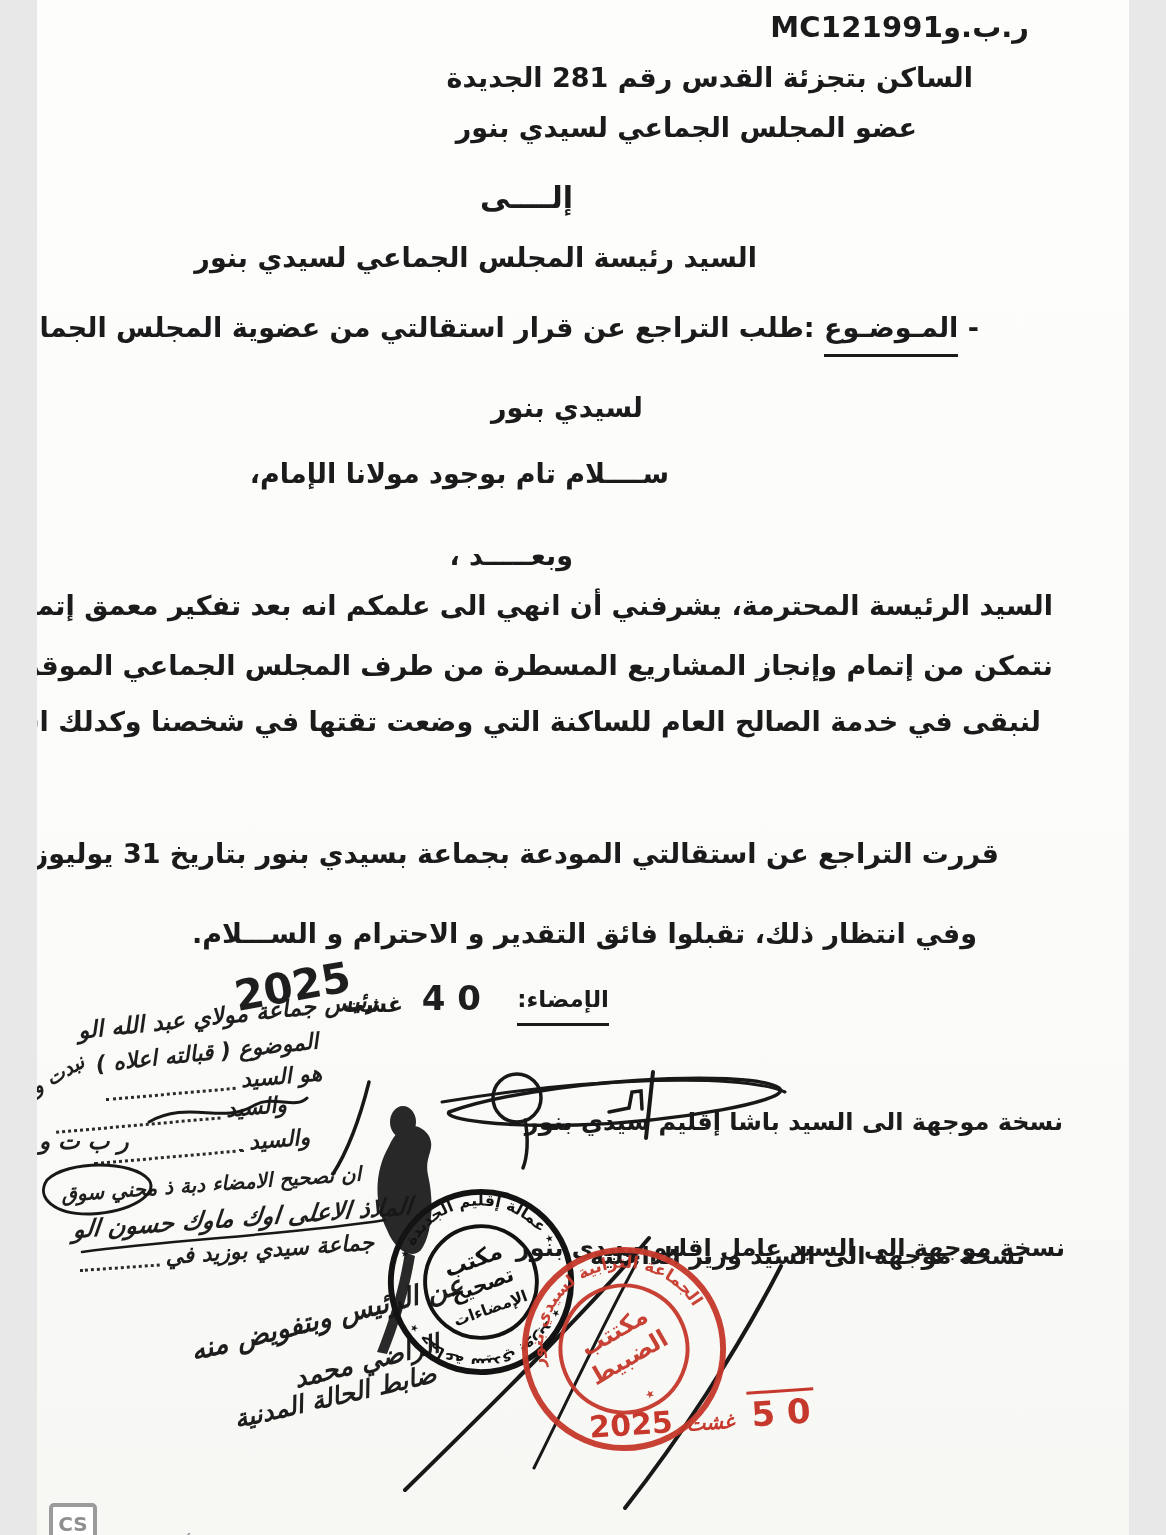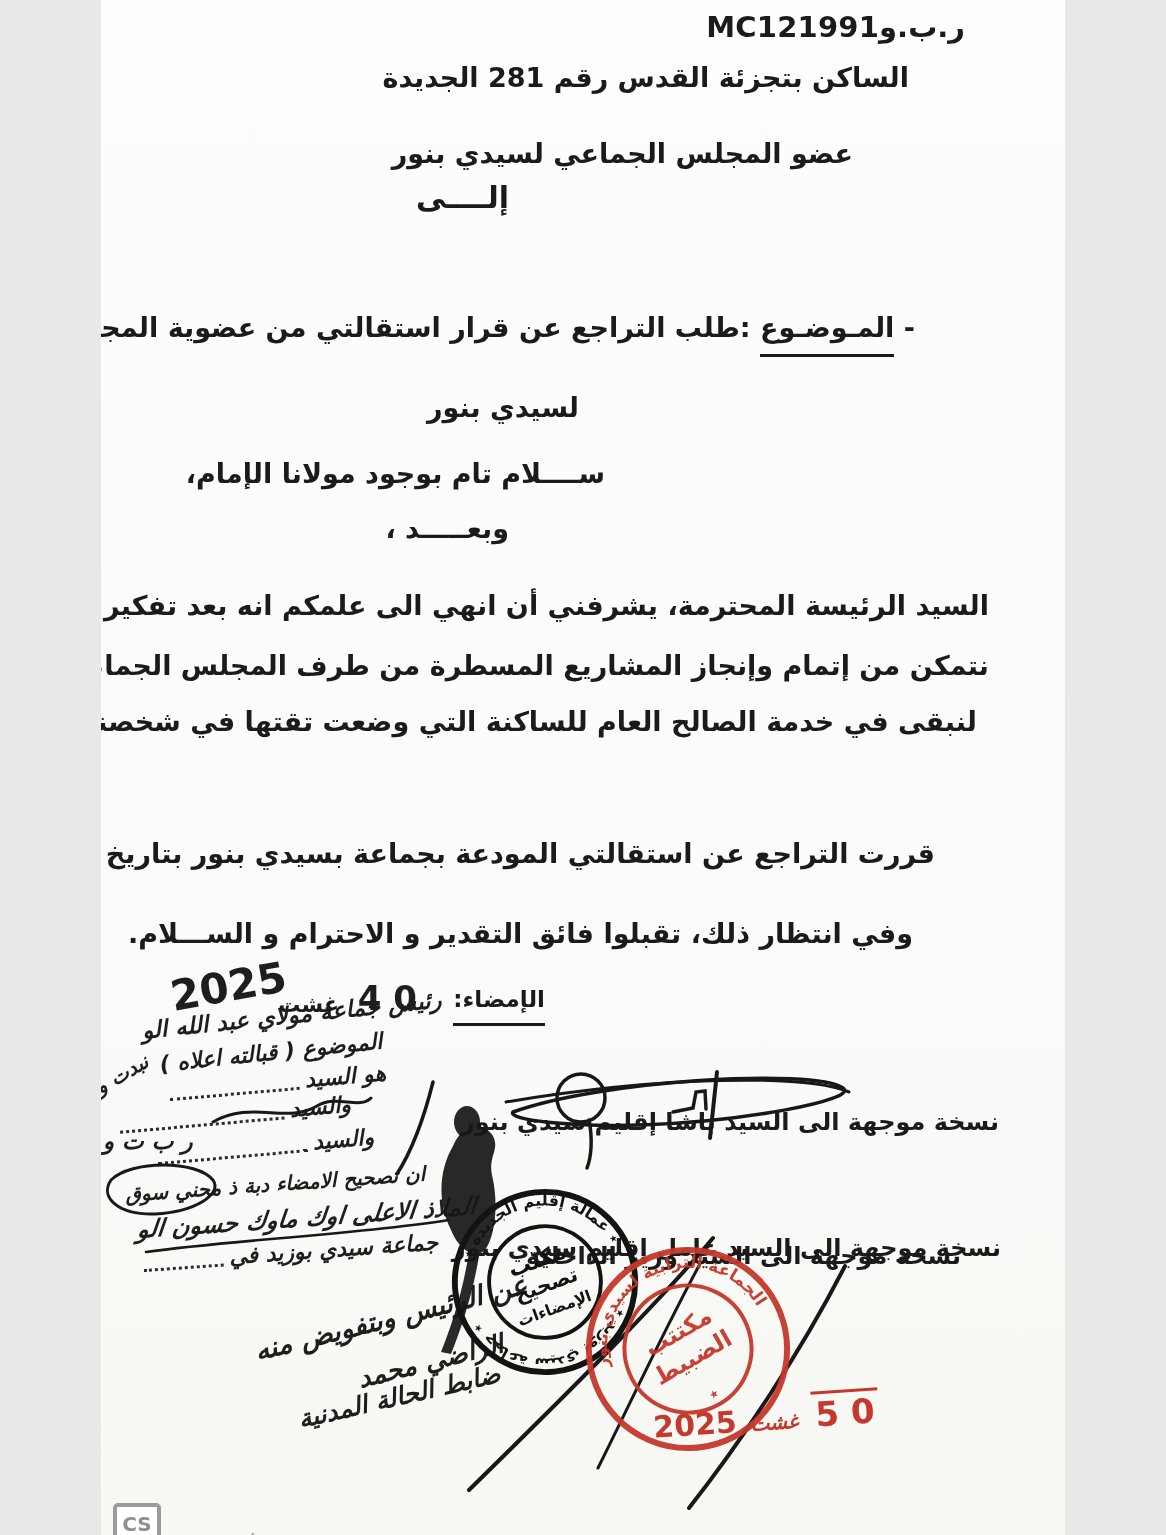--- a/index.html
+++ b/index.html
@@ -1,17 +1,17 @@
 <!DOCTYPE html>
 <html lang="ar"><head>
 <meta charset="utf-8">
 <style>
   html,body{margin:0;padding:0;background:#e8e8e8;}
   .page{
-    position:relative; width:964px; height:1535px; margin:0 auto;
+    position:relative; width:1092px; height:1535px; margin:0 auto;
     background:linear-gradient(180deg,#fdfdfc 0%,#fbfbf9 60%,#f7f7f4 100%);
     overflow:hidden; font-family:"DejaVu Sans",sans-serif;
   }
   .t{
     position:absolute; direction:rtl; unicode-bidi:plaintext; white-space:nowrap;
     font-weight:700; color:#1b1b1b; font-size:27px; letter-spacing:0.2px;
     font-family:"DejaVu Sans",sans-serif;
   }
   .u{border-bottom:3px solid #1b1b1b; padding-bottom:11px;}
   .hand{
@@ -40,28 +40,29 @@
   svg text{font-family:"DejaVu Sans",sans-serif;}
   .overlay{position:absolute; left:0; top:0; pointer-events:none;}
 </style>
 </head>
 <body>
 
 <div class="page">
 
   <div class="t" style="top:10px;right:100px;font-size:29px">ر.ب.وMC121991</div>
   <div class="t" style="top:62px;right:156px">الساكن بتجزئة القدس رقم 281 الجديدة</div>
-  <div class="t" style="top:138px;right:212px">عضو المجلس الجماعي لسيدي بنور</div>
+  <div class="t" style="top:112px;right:212px">عضو المجلس الجماعي لسيدي بنور</div>
   <div class="t" style="top:180px;right:556px;font-size:30px">إلــــى</div>
+  <div class="t" style="top:242px;right:372px">السيد رئيسة المجلس الجماعي لسيدي بنور</div>
 
   <div class="t" style="top:312px;right:150px"><span>-</span> <span class="u">المـوضـوع</span><span> :طلب التراجع عن قرار استقالتي من عضوية المجلس الجماعي</span></div>
   <div class="t" style="top:392px;right:486px">لسيدي بنور</div>
 
   <div class="t" style="top:458px;right:460px">ســــلام تام بوجود مولانا الإمام،</div>
-  <div class="t" style="top:513px;right:556px">وبعـــــد ،</div>
+  <div class="t" style="top:540px;right:556px">وبعـــــد ،</div>
 
   <div class="t" style="top:590px;right:76px">السيد الرئيسة المحترمة، يشرفني أن انهي الى علمكم انه بعد تفكير معمق إتمام</div>
   <div class="t" style="top:650px;right:76px">نتمكن من  إتمام وإنجاز المشاريع المسطرة من طرف المجلس الجماعي الموقر وكدلك</div>
   <div class="t" style="top:706px;right:88px">لنبقى في خدمة الصالح العام للساكنة التي وضعت تقتها في شخصنا وكدلك استكمال</div>
 
   <div class="t" style="top:838px;right:130px">قررت التراجع عن استقالتي المودعة بجماعة بسيدي بنور بتاريخ 31 يوليوز 2025 .</div>
   <div class="t" style="top:918px;right:152px">وفي انتظار ذلك، تقبلوا فائق التقدير و الاحترام و الســـلام.</div>
 
   <div class="t" style="top:986px;right:520px;font-size:23px"><span class="u">الإمضاء:</span></div>
   <div class="hand" style="top:978px;right:648px;font-size:34px;font-style:normal">0 4</div>

